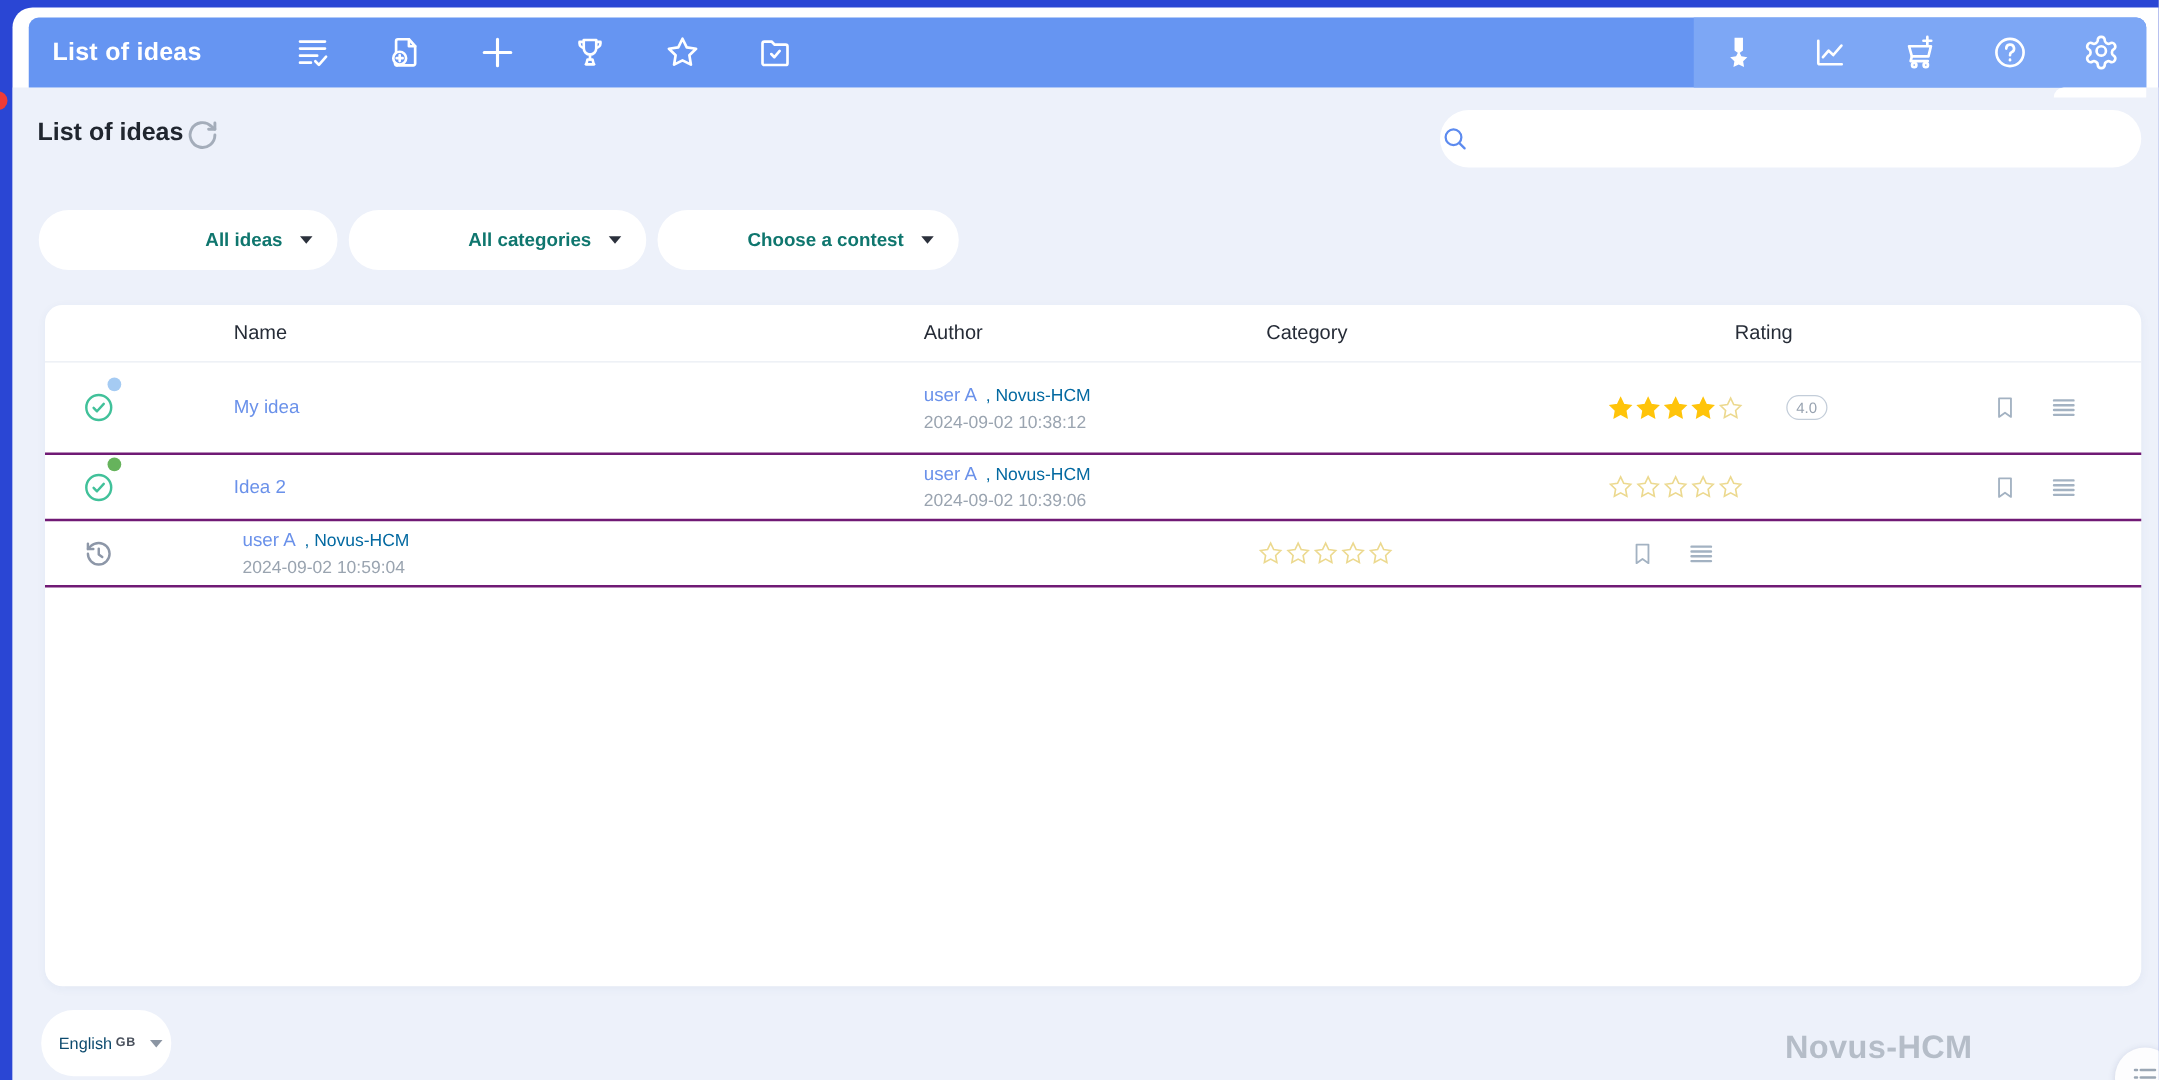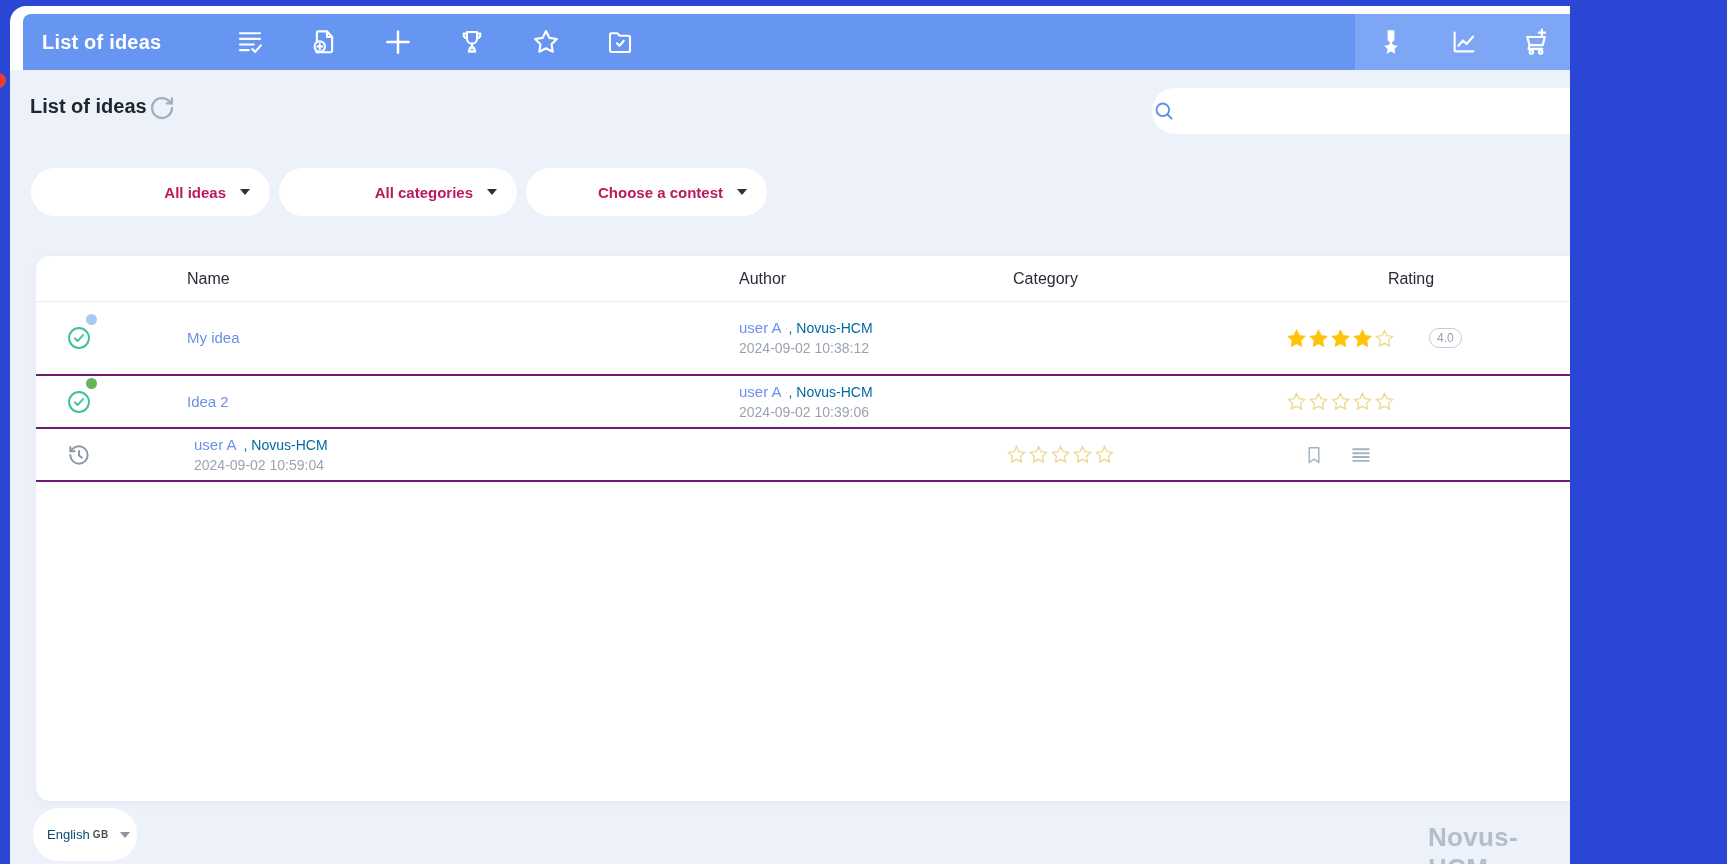--- a/index.html
+++ b/index.html
@@ -1,20 +1,20 @@
 <!DOCTYPE html>
 <html><head>
 <meta charset="utf-8">
 <style>
   * { margin:0; padding:0; box-sizing:border-box; }
   html,body { width:1727px; height:864px; overflow:hidden; }
   body { background:#2a46d4; font-family:"Liberation Sans", sans-serif; position:relative; }
 
   
-  .window { position:absolute; left:10px; top:6px; width:1560px; height:858px;
+  .window { position:absolute; left:10px; top:6px; width:1717px; height:858px;
             background:#ffffff; border-top-left-radius:16px; overflow:hidden; }
   .page-bg { position:absolute; left:0; top:64px; right:0; bottom:0; background:#edf1fa; }
 
   .red-dot { position:absolute; left:-9px; top:73px; width:15px; height:15px;
              border-radius:50%; background:#ef3b36; z-index:50; }
 
   
   .header { position:absolute; left:13px; top:8px; width:1694px; height:56px;
             background:#6695f2; border-radius:8px 8px 0 0; display:flex; align-items:center; z-index:5; }
   .header-right { position:absolute; right:0; top:0; height:56px; width:362px;
@@ -39,26 +39,26 @@
                   font-size:15px; color:#3a4a6b; font-family:"Liberation Sans", sans-serif; }
   .search-input::placeholder { color:#7fa4ef; opacity:1; }
   .search-icon { width:24px; height:24px; margin-right:17px; cursor:pointer; }
   .search-icon svg { width:24px; height:24px; stroke:#5d8bef; fill:none; stroke-width:1.8; stroke-linecap:round; }
 
   
   .filters { position:absolute; left:21px; top:162px; display:flex; gap:9px; z-index:2; }
   .pill { background:#fff; height:48px; border-radius:24px; display:flex; align-items:center;
           justify-content:flex-end; padding-right:20px; cursor:pointer; }
   .pill-ideas { width:239px; } .pill-categories { width:238px; } .pill-contest { width:241px;align-items:center; }
-  .pill-label { font-size:15px; font-weight:700; color:#be185d; margin-right:14px; }
+  .pill-label { font-size:15px; font-weight:700; color:#0f766e; margin-right:14px; }
   .caret { width:0; height:0; border-left:5px solid transparent; border-right:5px solid transparent;
            border-top:6px solid #2b313c; }
 
   
-  .card { position:absolute; left:26px; top:250px; width:1677px; height:545px; background:#fff;
+  .card { position:absolute; left:26px; top:238px; width:1677px; height:545px; background:#fff;
           border-radius:14px; box-shadow:0 2px 8px rgba(45,70,130,.05); z-index:2; }
   .thead, .trow { display:grid; grid-template-columns:115px 545px 290px 280px 290px 157px; align-items:center; }
   .thead { height:46px; border-bottom:1px solid #e9edf3; }
   .th { font-size:16px; font-weight:500; color:#262c37; }
   .th-name { grid-column:2; padding-left:36px; }
   .th-author { padding-left:43px; }
   .th-category { padding-left:27px; }
   .th-rating { text-align:center; }
   .trow { height:53px; border-bottom:2px solid #701a75; position:relative; }
   .trow.first { height:74px; }

